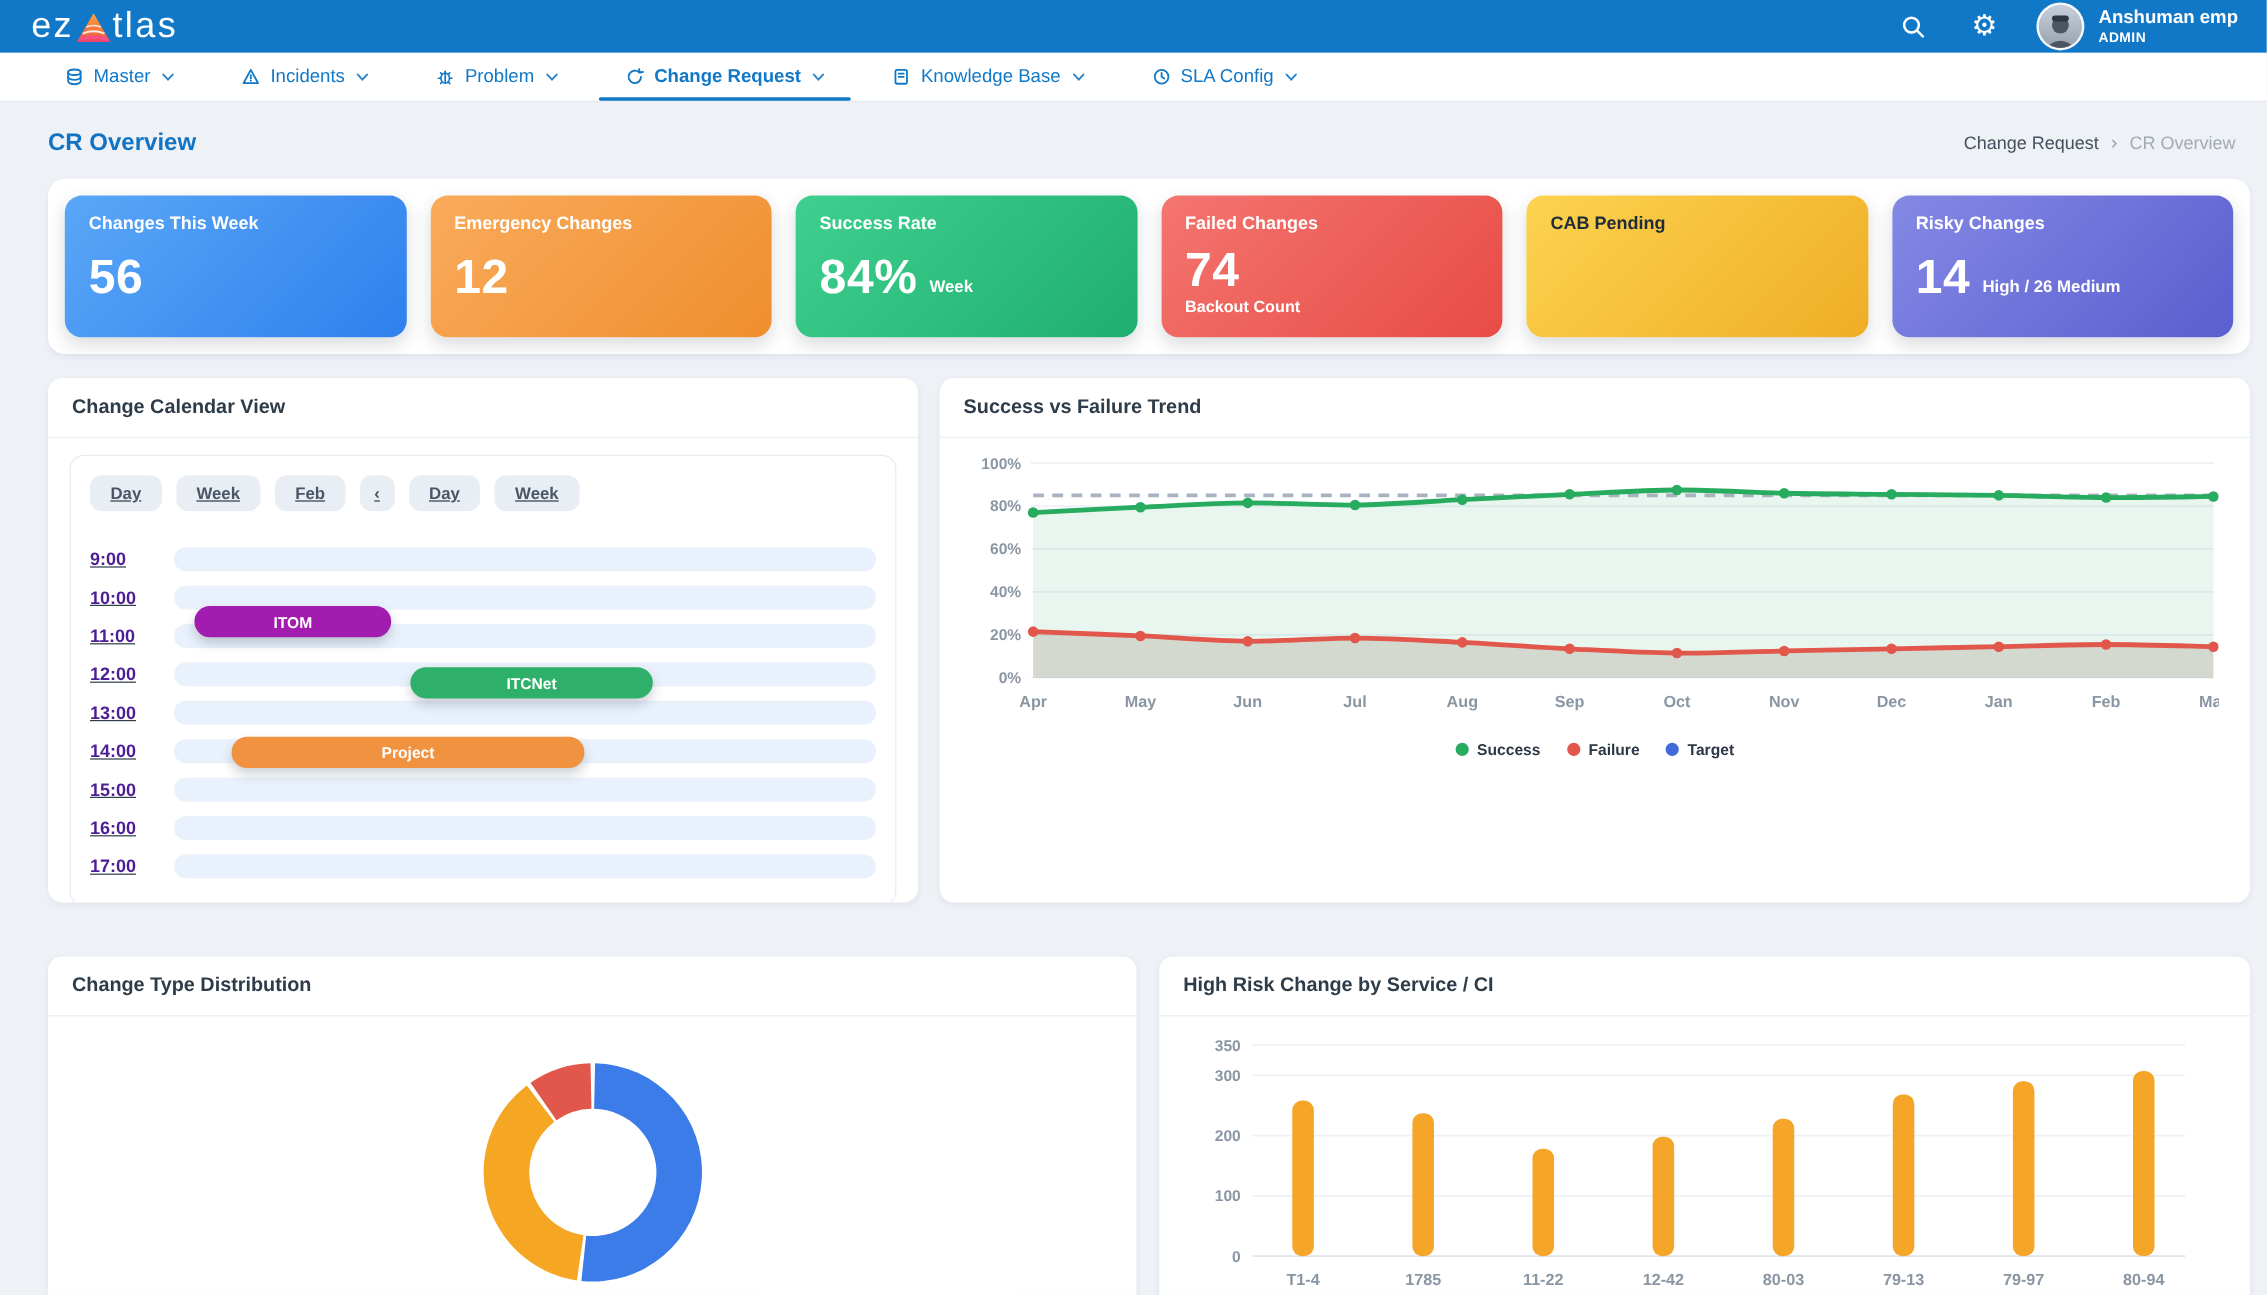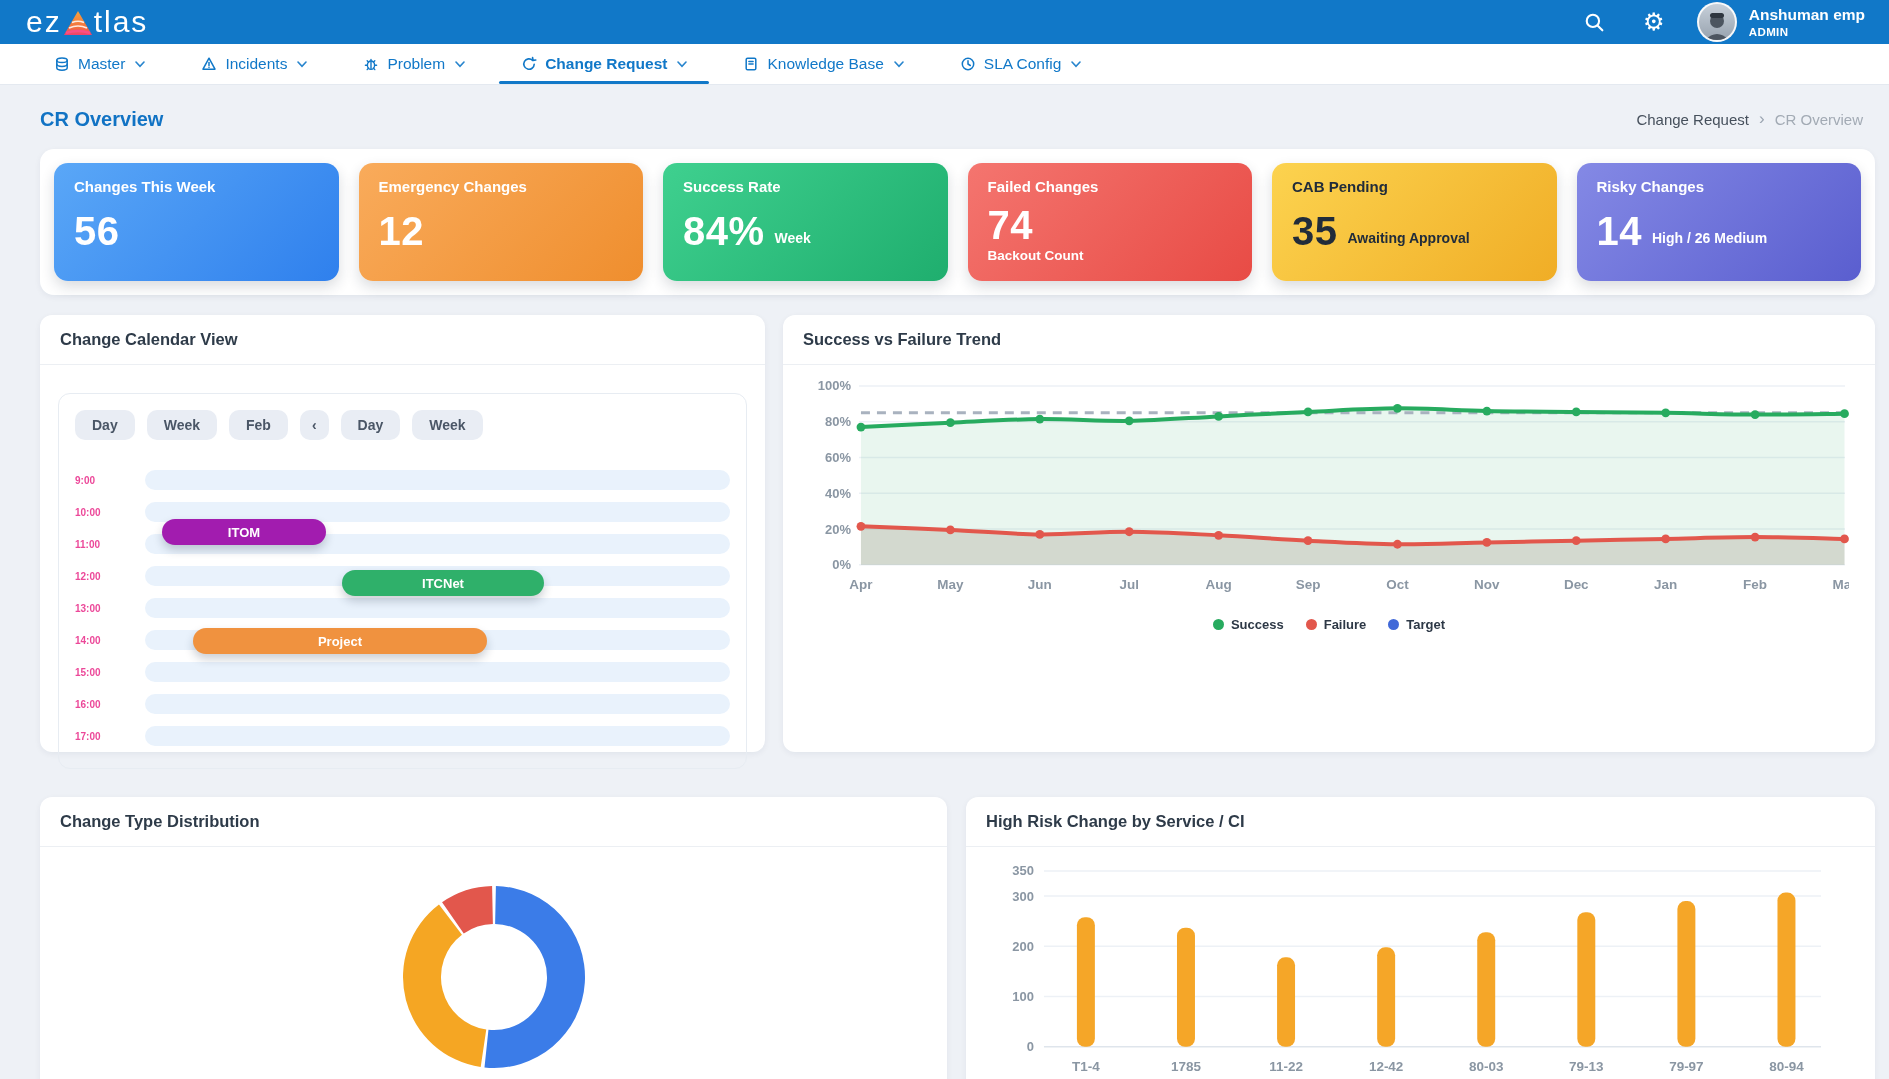--- a/index.html
+++ b/index.html
@@ -51,27 +51,27 @@
   .row2 { display:flex; gap:18px; margin-top:20px; }
   .row3 { display:flex; gap:19px; margin-top:45px; }
   .panel { background:#fff; border-radius:12px; box-shadow:0 2px 6px rgba(25,39,61,.06); }
   .panel-head { padding:15px 20px; font-size:16.5px; font-weight:700; color:#2e3b49; border-bottom:1px solid #eceff3; }
   .panel.calendar { width:725px; height:437px; }
   .panel.trend { flex:1; height:437px; }
   .panel.donut { width:907px; height:430px; }
   .panel.bars { flex:1; height:430px; }
 
   
-  .cal-inner { margin:28px 18px 13px; border:1px solid #e7ecf2; border-radius:12px; padding:16px; }
+  .cal-inner { margin:14px 18px 13px; border:1px solid #e7ecf2; border-radius:12px; padding:16px;text-decoration:underline; }
   .cal-toolbar { display:flex; gap:12px; height:30px; }
   .cal-btn { border:none; background:#e9edf4; color:#4a5666; font-family:inherit; font-weight:700; font-size:14px; padding:0 17px; border-radius:10px; cursor:pointer; height:30px; }
   .cal-btn.small { padding:0 12px; }
   .cal-grid { margin-top:24px; position:relative; }
   .cal-row { display:flex; align-items:center; height:32px; }
-  .cal-time { width:70px; font-size:10px; font-weight:700; color:#ec4899; }
+  .cal-time { width:70px; font-size:15px; font-weight:700; color:#4c1d95; }
   .cal-track { flex:1; height:20px; background:#e9f2fc; border-radius:10px; cursor:pointer; }
   .cal-event { position:absolute; height:26px; border-radius:13px; color:#fff; font-size:13px; font-weight:700; display:flex; align-items:center; justify-content:center; box-shadow:0 5px 10px rgba(22,35,58,.22); cursor:pointer; }
 
   
   .chart-box { padding:10px 26px 0; }
   .chart-box svg { display:block; width:100%; }
   .legend { display:flex; justify-content:center; gap:22px; margin-top:2px; }
   .legend-item { display:flex; align-items:center; gap:7px; font-size:13px; font-weight:700; color:#2d3846; cursor:pointer; }
   .legend-dot { width:11px; height:11px; border-radius:50%; }
   .donut-box { padding:6px 0 0; display:flex; justify-content:center; }
@@ -222,24 +222,20 @@
       </div>
       <div class="kpi-card sub-below" style="background: linear-gradient(135deg, rgb(244, 117, 111), rgb(232, 75, 69)); color: rgb(255, 255, 255);">
         <div class="kpi-title">Failed Changes</div>
         <div class="kpi-body">
             <div class="kpi-value">74</div>
             <div class="kpi-sub">Backout Count</div>
           </div>
       </div>
       <div class="kpi-card" style="background: linear-gradient(135deg, rgb(252, 211, 79), rgb(240, 173, 38)); color: rgb(33, 44, 58); padding-left: 20px;">
         <div class="kpi-title">CAB Pending</div>
-        <div class="kpi-body">
-            <div class="kpi-value">35</div>
-            <div class="kpi-sub">Awaiting Approval</div>
-          </div>
       </div>
       <div class="kpi-card" style="background: linear-gradient(135deg, rgb(132, 137, 229), rgb(90, 94, 207)); color: rgb(255, 255, 255);">
         <div class="kpi-title">Risky Changes</div>
         <div class="kpi-body">
             <div class="kpi-value">14</div>
             <div class="kpi-sub">High / 26 Medium</div>
           </div>
       </div>
     </div>
   </div>

